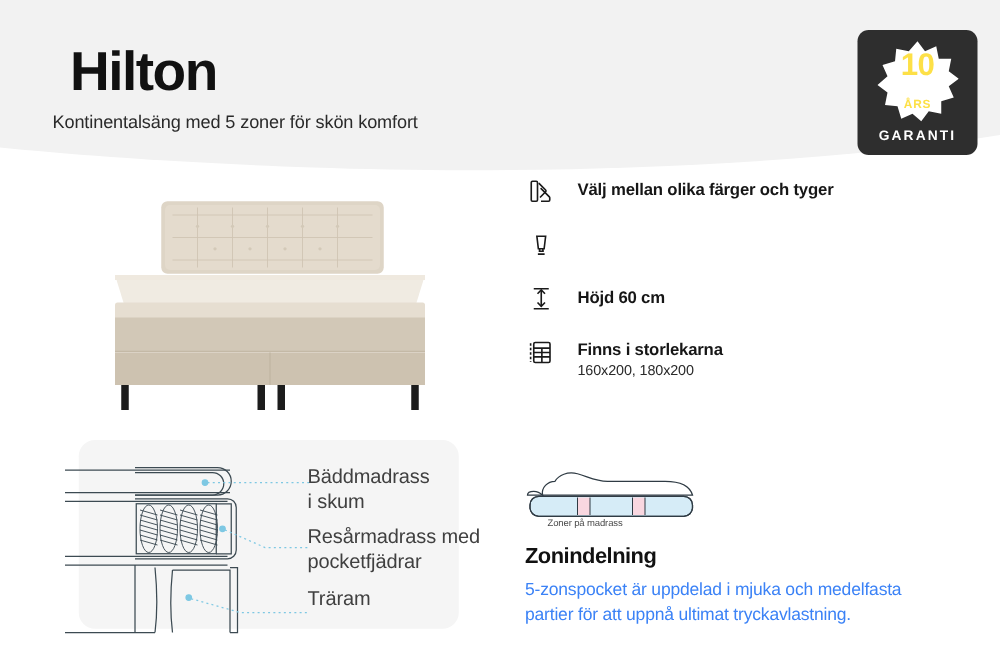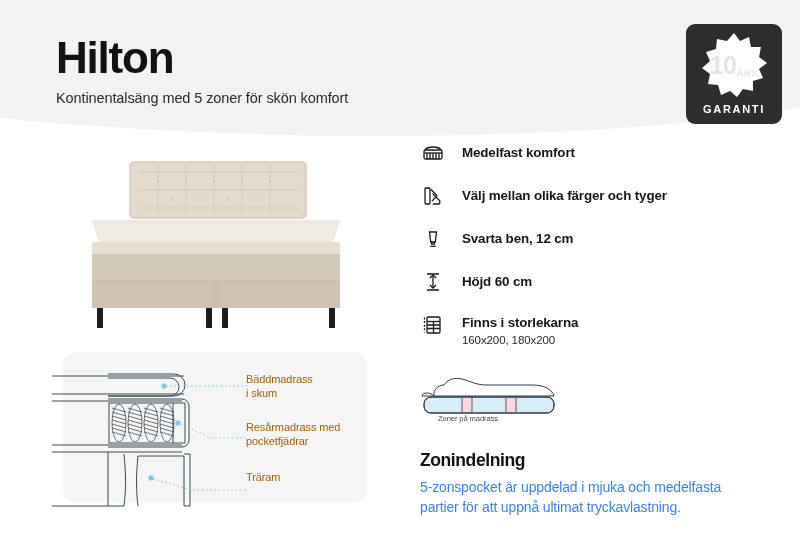--- a/index.html
+++ b/index.html
@@ -19,39 +19,39 @@
     overflow: hidden; pointer-events: none;
   }
   .header-band svg { display: block; }
 
   .page-title {
     position: absolute; left: 56px; top: 36px;
     font-size: 44px; font-weight: 700; letter-spacing: -1.2px;
     color: #111; line-height: 1;
   }
   .page-subtitle {
-    position: absolute; left: 56px; top: 90px;
+    position: absolute; left: 42px; top: 90px;
     font-size: 14.5px; font-weight: 400; color: #2a2a2a;
     letter-spacing: -0.1px;
   }
 
   
   .warranty-badge {
     position: absolute; right: 18px; top: 24px;
     width: 96px; height: 100px; border-radius: 9px;
     background: #2e2e2e;
     display: flex; flex-direction: column; align-items: center;
     justify-content: flex-start; padding-top: 8px;
   }
   .badge-burst { position: relative; width: 66px; height: 66px; }
   .badge-burst svg { position: absolute; inset: 0; }
   .badge-burst-text {
     position: absolute; inset: 0;
-    display: flex; flex-direction: row; align-items: center; justify-content: center;
-    color: #e5e5e5;
+    display: flex; flex-direction: column; align-items: center; justify-content: center;
+    color: #fde047;
   }
   .badge-years { font-size: 25px; font-weight: 700; line-height: 0.92; letter-spacing: -0.5px; }
   .badge-unit { font-size: 9.5px; font-weight: 700; letter-spacing: 0.6px; margin-top: 14px; }
   .badge-warranty {
     color: #fff; font-size: 11px; font-weight: 700; letter-spacing: 1.7px;
     margin-top: 5px;
   }
 
   
   .product-photo {
@@ -84,37 +84,37 @@
 
   
   .cutaway-panel {
     position: absolute; left: 63px; top: 352px; width: 304px; height: 151px;
     background: #f5f5f5; border-radius: 13px;
   }
   .cutaway-svg { position: absolute; left: 52px; top: 348px; }
 
   .callouts { position: absolute; left: 240px; top: 352px; width: 170px; }
   .callout-label {
-    position: absolute; font-size: 11px; color: #a16207;
+    position: absolute; font-size: 16px; color: #404040;
     line-height: 1.28; letter-spacing: -0.1px; white-space: pre-line;
   }
   .callout-1 { top: 20px; left: 6px; }
   .callout-2 { top: 68px; left: 6px; }
   .callout-3 { top: 118px; left: 6px; }
 
   
   .zone-section { position: absolute; left: 420px; top: 368px; width: 360px; }
   .zone-figure { position: relative; width: 150px; height: 58px; }
   .zone-caption {
     position: absolute; left: 18px; top: 46px;
     font-size: 7.6px; color: #4a4a4a; letter-spacing: -0.1px;
   }
   .zone-heading {
     font-size: 17.5px; font-weight: 700; color: #111;
-    letter-spacing: -0.4px; margin-top: 24px;
+    letter-spacing: -0.4px; margin-top: 8px;
   }
   .zone-body {
     font-size: 14px; color: #3b82f6; line-height: 1.42;
     letter-spacing: -0.15px; margin-top: 7px; max-width: 330px;
   }
 </style>
 </head>
 <body>
 
 <div class="page">
@@ -175,33 +175,20 @@
         <rect x="31" y="158" width="6" height="20"></rect>
         <rect x="140" y="158" width="6" height="20"></rect>
         <rect x="156" y="158" width="6" height="20"></rect>
         <rect x="263" y="158" width="6" height="20"></rect>
       </g>
     </svg>
   </div>
 
   <div class="feature-list">
 
-    <div class="feature-row">
-      <span class="feature-icon">
-        <svg width="24" height="24" viewBox="0 0 24 24" fill="none" stroke="#1a1a1a" stroke-width="1.3">
-          <rect x="3" y="9" width="18" height="9" rx="1.5"></rect>
-          <path d="M3 12h18"></path>
-          <path d="M6 12v6M9 12v6M12 12v6M15 12v6M18 12v6"></path>
-          <path d="M4 9c1.2-2 3-3 8-3s6.8 1 8 3"></path>
-        </svg>
-      </span>
-      <span class="feature-text-wrap">
-        <span class="feature-label">Medelfast komfort</span>
-      </span>
-    </div>
 
     <div class="feature-row">
       <span class="feature-icon">
         <svg width="24" height="24" viewBox="0 0 24 24" fill="none" stroke="#1a1a1a" stroke-width="1.3">
           <rect x="4" y="4" width="5" height="16" rx="1"></rect>
           <path d="M10 5.5l5.5 5.5a1 1 0 010 1.4L11 17"></path>
           <path d="M11.5 9.5l7 7a1 1 0 01.3.7V19a1 1 0 01-1 1h-6"></path>
         </svg>
       </span>
       <span class="feature-text-wrap">
@@ -211,23 +198,20 @@
 
 
     <div class="feature-row">
       <span class="feature-icon">
         <svg width="24" height="24" viewBox="0 0 24 24" fill="none" stroke="#1a1a1a" stroke-width="1.3">
           <path d="M8.5 5h7l-1.2 10h-4.6z"></path>
           <path d="M10 17h4"></path>
           <path d="M9.3 19.3h5.4"></path>
           <path d="M10.7 15v2.2M13.3 15v2.2"></path>
         </svg>
-      </span>
-      <span class="feature-text-wrap">
-        <span class="feature-label">Svarta ben, 12 cm</span>
       </span>
     </div>
 
     <div class="feature-row">
       <span class="feature-icon">
         <svg width="24" height="24" viewBox="0 0 24 24" fill="none" stroke="#1a1a1a" stroke-width="1.3">
           <path d="M12 5v13"></path>
           <path d="M9 8l3-3 3 3"></path>
           <path d="M9 15l3 3 3-3"></path>
           <path d="M6 4h12M6 20h12"></path>

